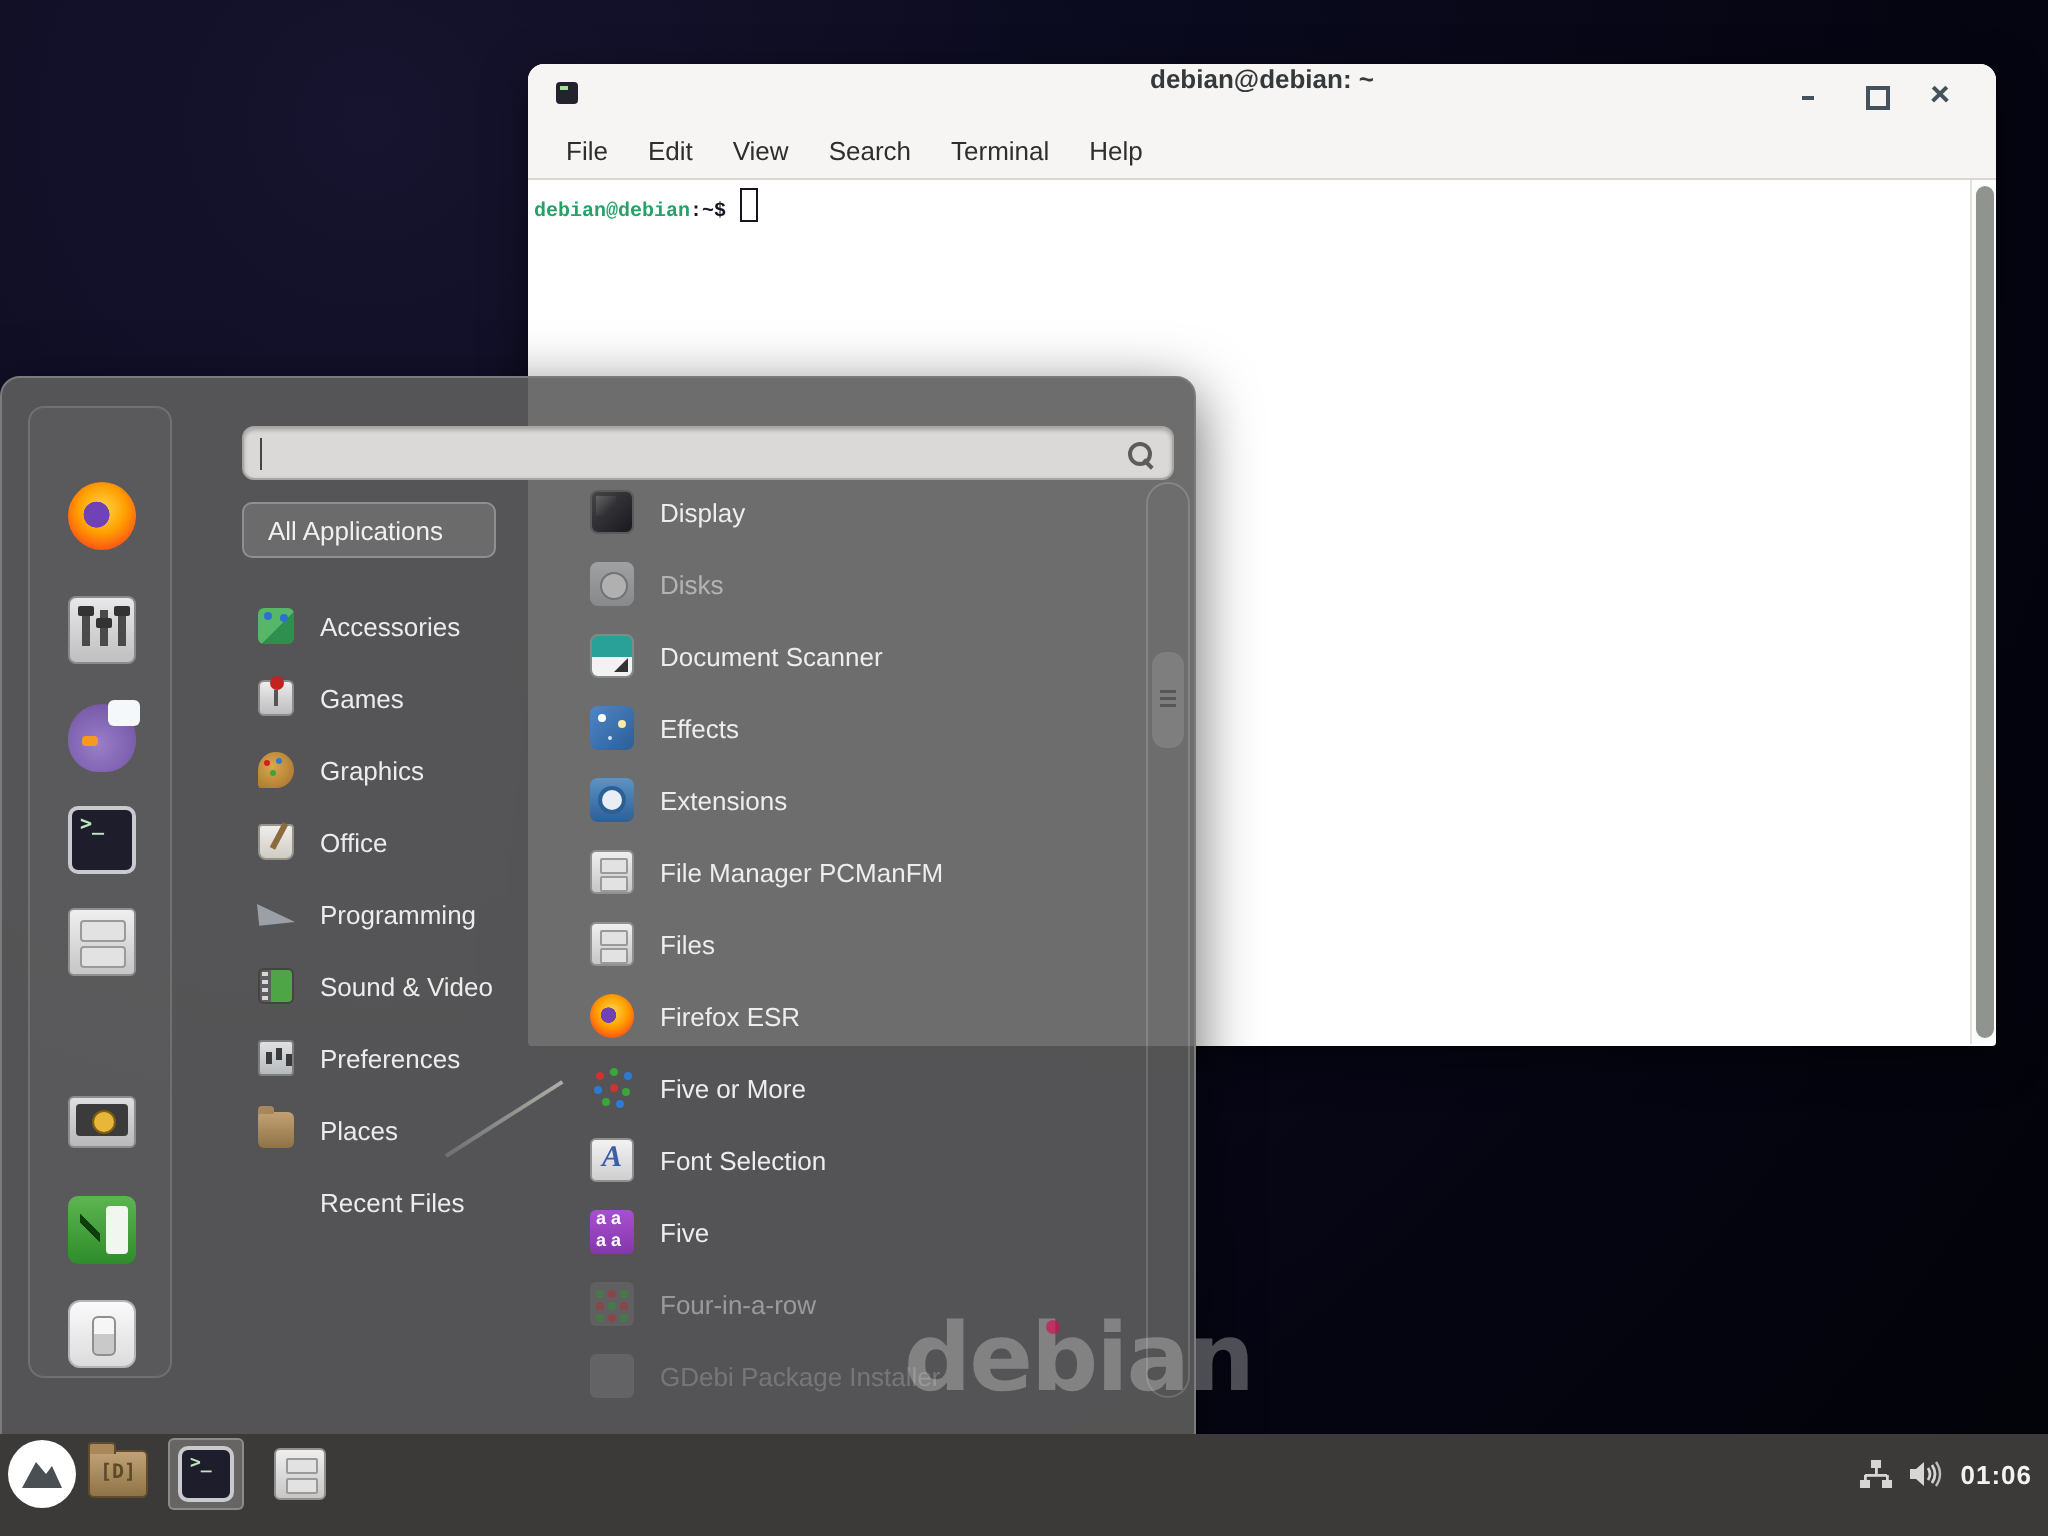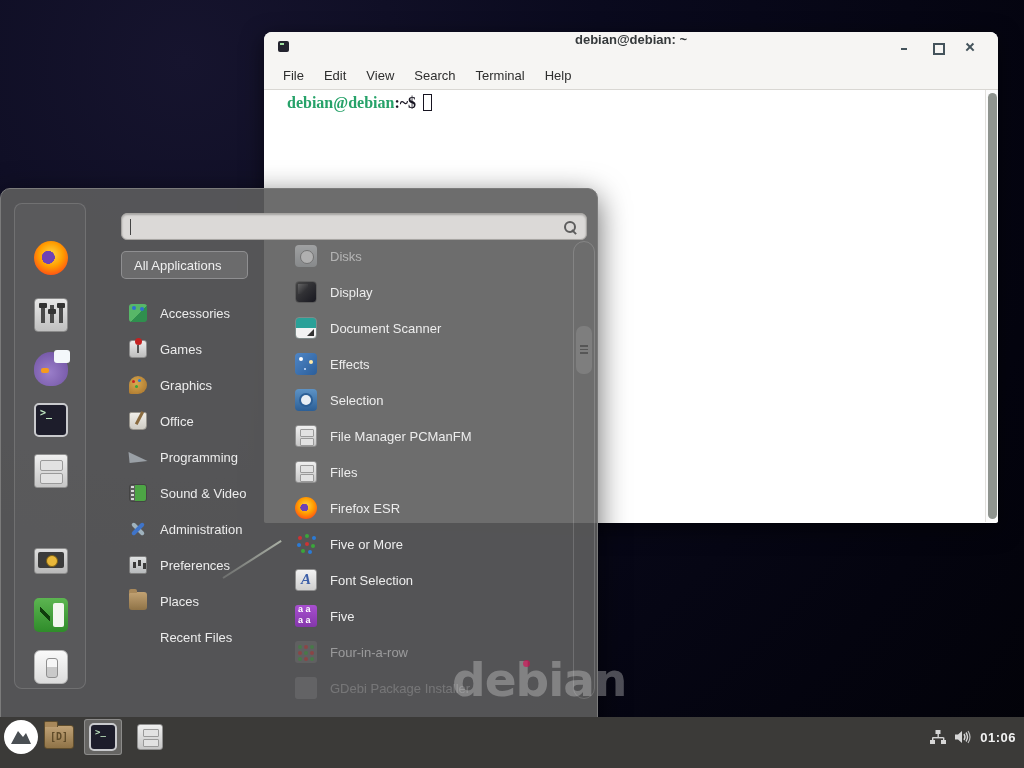--- a/index.html
+++ b/index.html
@@ -19,21 +19,21 @@
   .title-text { flex:1; text-align:center; font-size:13px; font-weight:bold; color:#35393b; }
   .win-controls { position:absolute; right:22px; top:0; height:30px; display:flex; gap:21px; align-items:center; }
   .wbtn { width:12px; height:12px; position:relative; cursor:default; }
   .wbtn-min::after { content:""; position:absolute; left:3px; top:7px; width:6px; height:2px; background:#44535b; }
   .wbtn-max::after { content:""; position:absolute; left:2px; top:2px; width:8px; height:8px; border:2px solid #44535b; }
   .wbtn-close::before,.wbtn-close::after { content:""; position:absolute; left:1px; top:5px; width:10px; height:2.4px; background:#44535b; }
   .wbtn-close::before { transform:rotate(45deg);} .wbtn-close::after { transform:rotate(-45deg);}
   .menubar { height:28px; background:#f6f5f3; border-bottom:1px solid #d9d7d3; display:flex; align-items:center; padding-left:9px; }
   .menubar .mitem { font-size:13px; color:#2e2e2e; padding:4px 10px; }
   .terminal-body { position:relative; height:432px; background:#ffffff; border-radius:0 0 2px 2px; overflow:hidden; }
-  .prompt-line { position:absolute; left:3px; top:4px; font-family:Liberation Serif, serif; font-size:16px; font-weight:bold; color:#171421; white-space:pre;margin-left:20px; }
+  .prompt-line { position:absolute; left:3px; top:4px; font-family:Liberation Mono, monospace; font-size:10px; font-weight:bold; color:#171421; white-space:pre; }
   .p-user { color:#26a269; }
   .cursor-hollow { display:inline-block; width:9px; height:17px; border:1.5px solid #171421; vertical-align:-3px; margin-left:7px; }
   .t-scrollbar { position:absolute; right:0; top:0; width:13px; height:100%; background:#fcfcfc; border-left:1px solid #e2e0dd; }
   .t-thumb { position:absolute; left:2px; top:3px; width:9px; height:426px; background:#8f948f; border-radius:5px; }
 
   
   .app-menu { position:absolute; left:0px; top:188px; width:598px; height:609px;
     background:rgba(93,93,93,0.90); border:1px solid #7b7b7b; border-radius:10px;
     box-shadow:0 8px 30px rgba(0,0,0,.6); }
   .fav-panel { position:absolute; left:13px; top:14px; width:72px; height:486px;
@@ -247,57 +247,53 @@
         </div>
       <div class="cat-item">
           <span class="cicon c-programming"></span>
           <span>Programming</span>
         </div>
       <div class="cat-item">
           <span class="cicon c-soundvideo"></span>
           <span>Sound &amp; Video</span>
         </div>
       <div class="cat-item">
-          <span class="cicon c-admin"></span>
-          <span>Administration</span>
-        </div>
-      <div class="cat-item">
           <span class="cicon c-preferences"></span>
           <span>Preferences</span>
         </div>
       <div class="cat-item">
           <span class="cicon c-places"></span>
           <span>Places</span>
         </div>
       <div class="cat-item">
           <span class="cicon"></span>
           <span>Recent Files</span>
         </div>
     </div>
 
     <div class="app-list">
+      <div class="app-item">
+          <span class="aicon a-display"></span>
+          <span>Display</span>
+        </div>
       <div class="app-item dim-55">
           <span class="aicon a-disks"></span>
           <span>Disks</span>
         </div>
       <div class="app-item">
-          <span class="aicon a-display"></span>
-          <span>Display</span>
-        </div>
-      <div class="app-item">
           <span class="aicon a-scanner"></span>
           <span>Document Scanner</span>
         </div>
       <div class="app-item">
           <span class="aicon a-effects"></span>
           <span>Effects</span>
         </div>
       <div class="app-item">
           <span class="aicon a-extensions"></span>
-          <span>Selection</span>
+          <span>Extensions</span>
         </div>
       <div class="app-item">
           <span class="aicon a-cabinet"></span>
           <span>File Manager PCManFM</span>
         </div>
       <div class="app-item">
           <span class="aicon a-cabinet"></span>
           <span>Files</span>
         </div>
       <div class="app-item">

